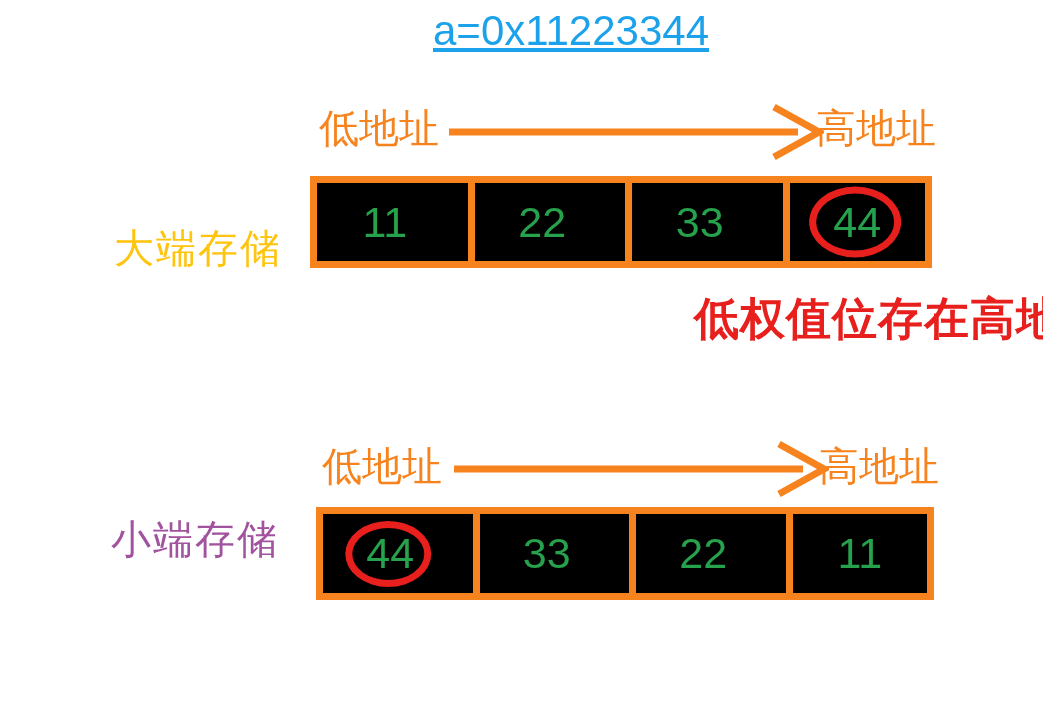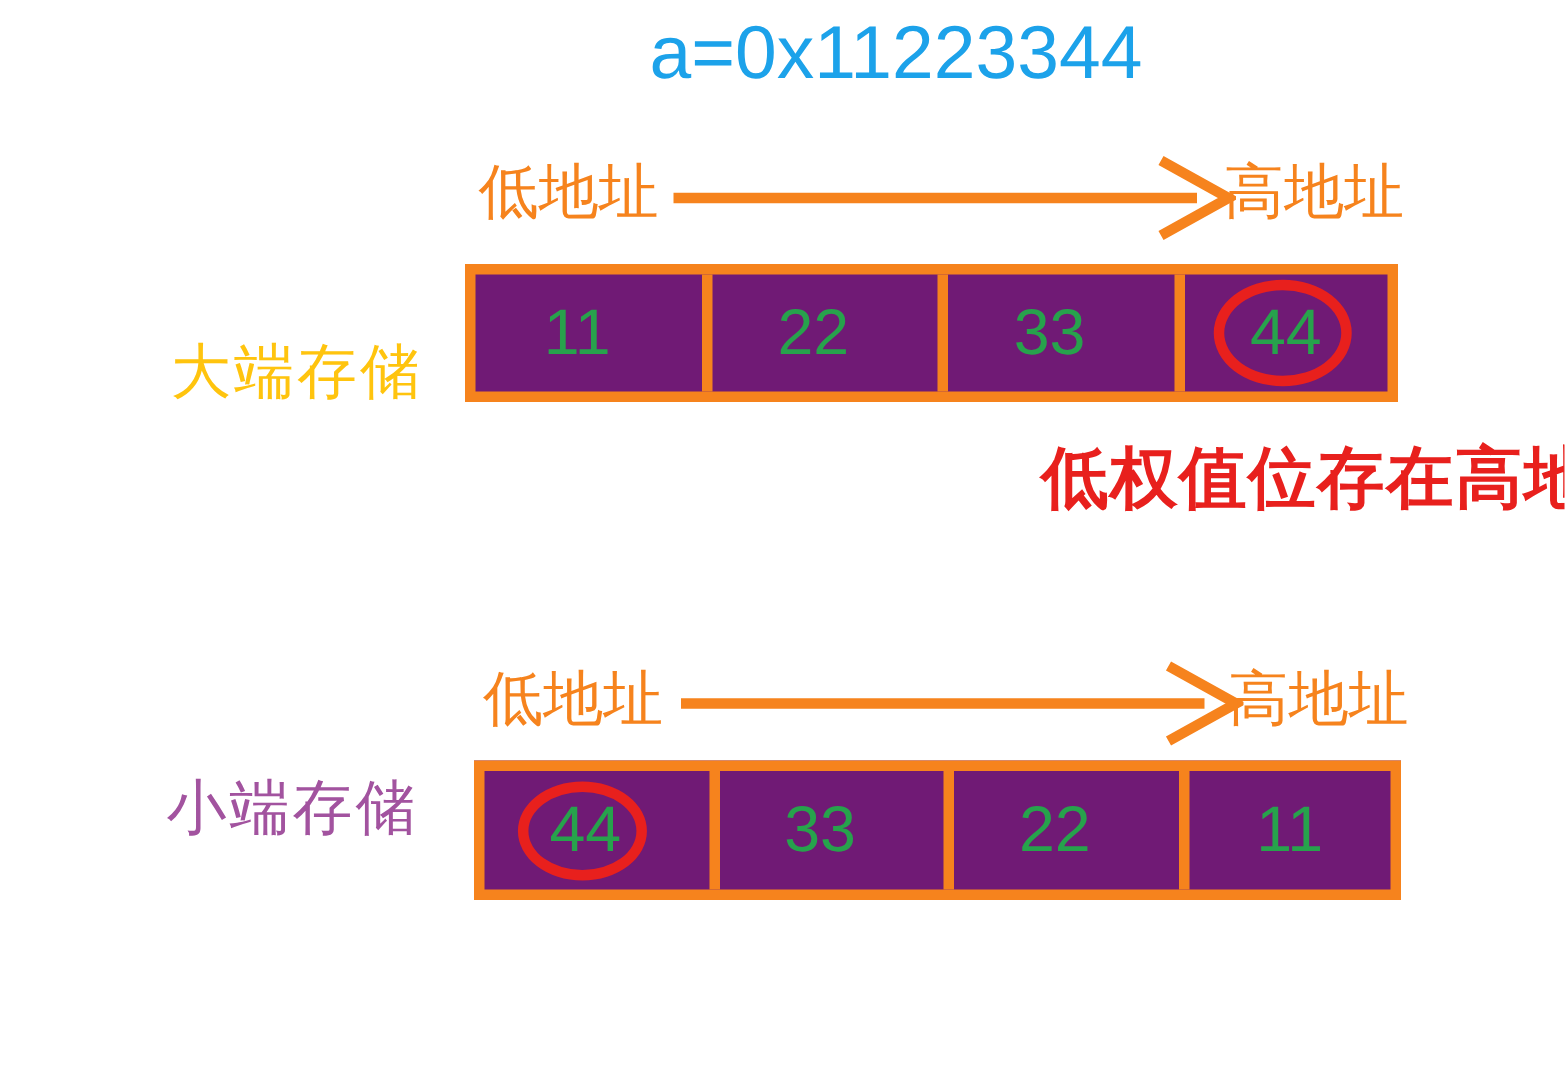--- a/index.html
+++ b/index.html
@@ -17,25 +17,26 @@
     position: relative;
     width: 1043px;
     height: 723px;
     background: #ffffff;
     overflow: hidden;
   }
   .page-title {
     position: absolute;
     left: 433px;
     top: 10px;
-    font-size: 50px;
+    font-size: 42px;
     line-height: 1.0;
     color: var(--blue);
     letter-spacing: 0px;
     white-space: nowrap;
+    text-decoration: underline;
   }
   .section {
     position: absolute;
     left: 0;
     width: 100%;
     margin-left: 36px;
   }
   .sec0 { top: 95px; height: 260px; }
   .sec1 { top: 430px; height: 260px; }
 
@@ -52,21 +53,21 @@
   .sec1 .low-addr  { left: 286px; top: 15px; }
   .sec1 .high-addr { left: 783px; top: 15px; }
 
   .arrow-svg { position: absolute; }
   .sec0 .arrow-svg { left: 410px; top: 8px; }
   .sec1 .arrow-svg { left: 415px; top: 10px; }
 
   .byte-table {
     position: absolute;
     display: flex;
-    background: #701a75;
+    background: #000000;
     border: 7px solid var(--orange);
     gap: 15px;
   }
   .sec0 .byte-table { left: 274px; top: 81px; width: 608px; height: 78px; }
   .sec1 .byte-table { left: 280px; top: 77px; width: 604px; height: 79px; }
   .byte-cell {
     flex: 1;
     position: relative;
     display: flex;
     align-items: center;

